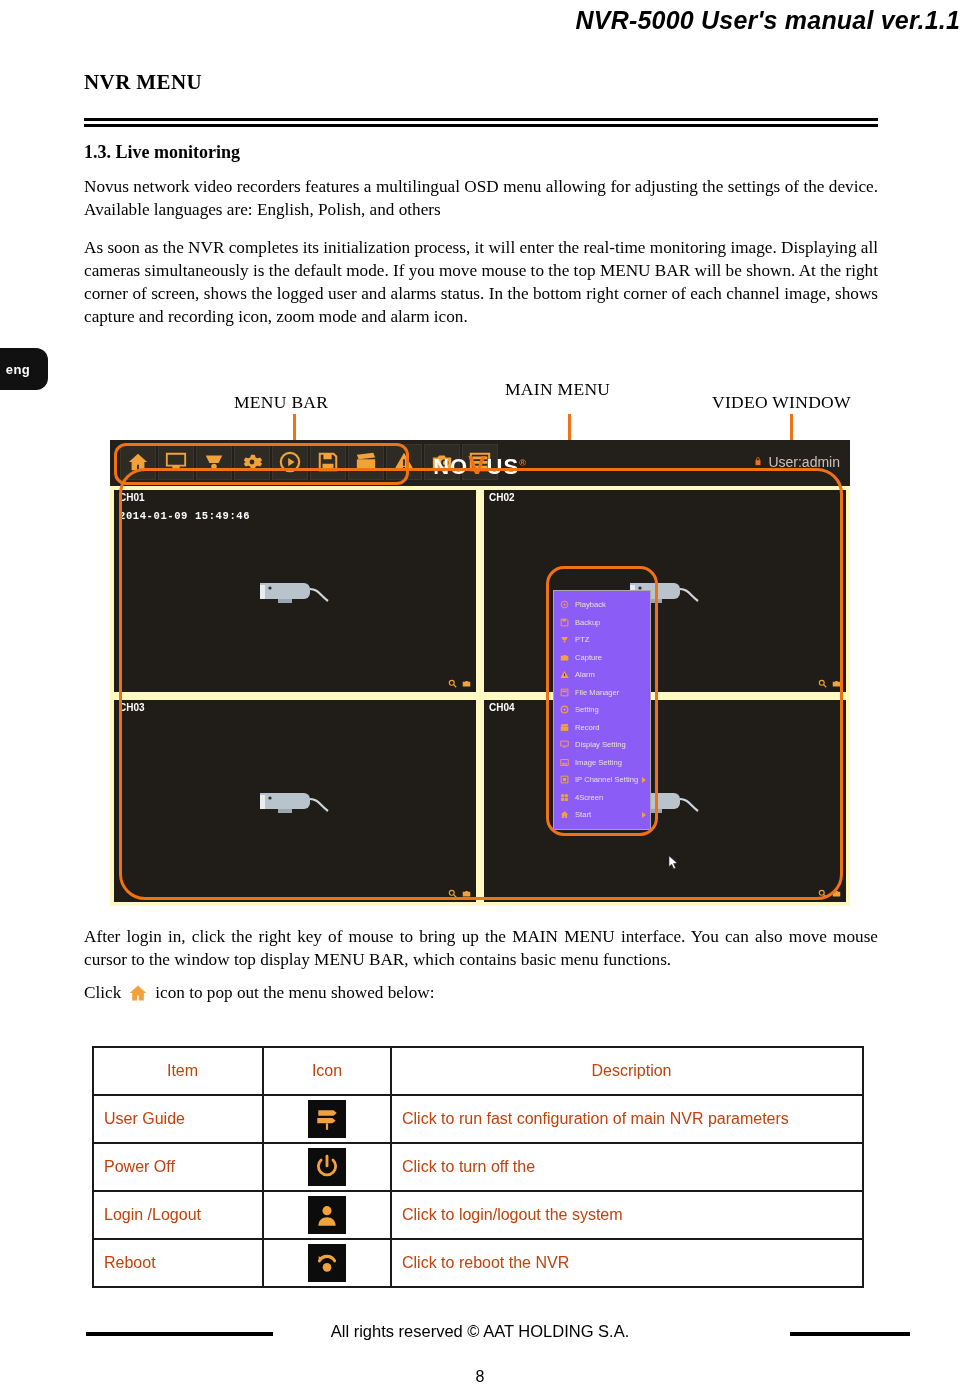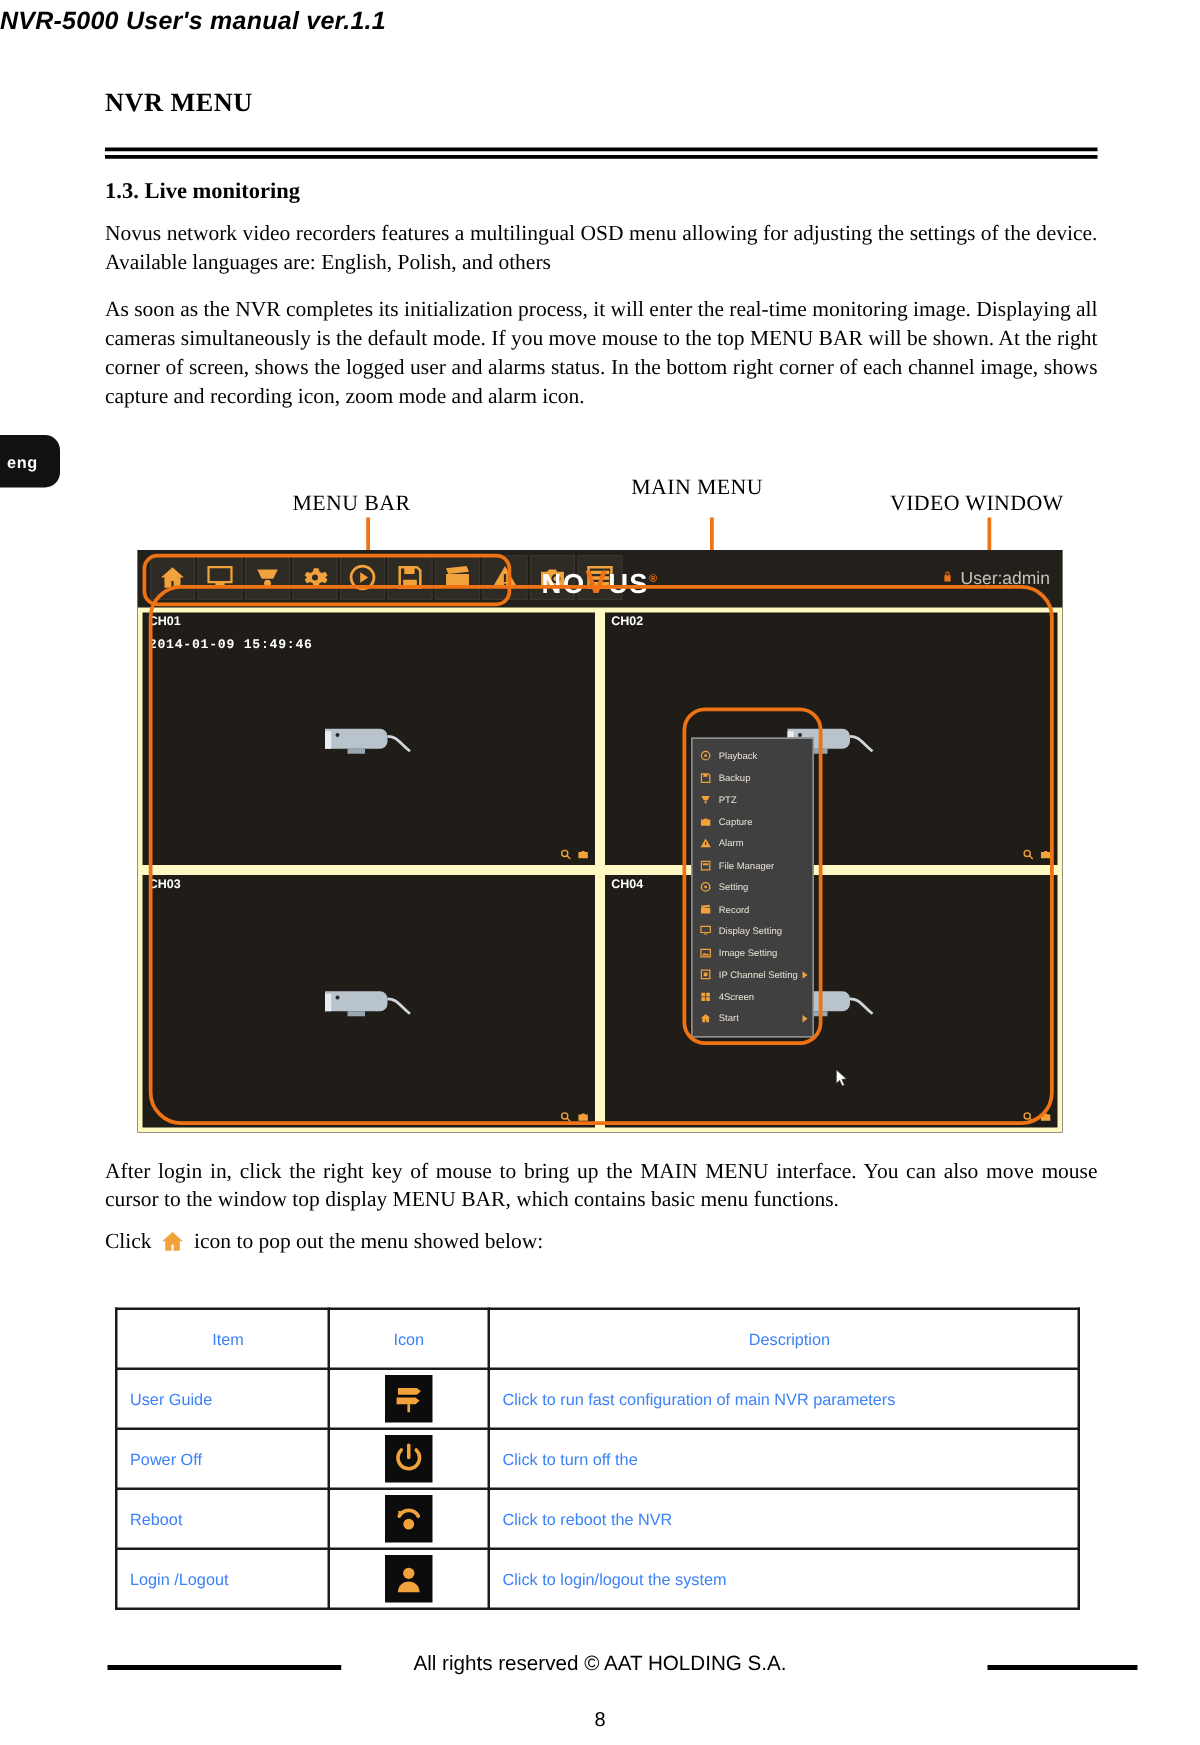--- a/index.html
+++ b/index.html
@@ -9,24 +9,24 @@
     background:#ffffff;
     font-family:"Liberation Serif", serif;
     color:#000;
     position:relative;
     overflow:hidden;
   }
 
   
   .doc-header {
     position:absolute; left:0; top:6px; width:960px;
-    text-align:left;
+    text-align:right;
     font-family:"Liberation Sans", sans-serif;
     font-style:italic; font-weight:bold;
-    font-size:20px; letter-spacing:.2px;
+    font-size:25px; letter-spacing:.2px;
   }
 
   .page-title {
     position:absolute; left:84px; top:70px;
     font-family:"Liberation Serif", serif;
     font-weight:bold; font-size:21px; letter-spacing:.4px;
   }
 
   .rule-double {
     position:absolute; left:84px; top:118px; width:794px; height:9px;
@@ -161,21 +161,21 @@
   .cell-icons {
     position:absolute; right:5px; bottom:4px;
     display:flex; gap:5px; align-items:center;
   }
   .cell-icons svg { width:9px; height:9px; }
 
   
   .mainmenu {
     position:absolute; left:553px; top:590px;
     width:98px;
-    background:#404040;
+    background:#8b5cf6;
     border:1px solid #a8a8a8;
     padding:5px 0;
     z-index:6;
     text-align:right;
   }
   .mm-item {
     display:flex; align-items:center;
     height:17.5px;
     padding:0 5px;
     color:#e8e2d6;
@@ -226,23 +226,23 @@
 
   
   .tbl {
     position:absolute; left:92px; top:1046px;
     width:772px;
     border-collapse:collapse;
     font-family:"Liberation Sans", sans-serif;
   }
   .tbl td, .tbl th {
     border:2px solid #1a1a1a;
-    font-size:13px;
+    font-size:16px;
     font-weight:normal;
-    color:#3b82f6;
+    color:#c2410c;
   }
   .tbl th { height:48px; text-align:center; }
   .tbl td { height:48px; }
   .col-item { width:170px; padding-left:10px; }
   .col-icon { width:128px; text-align:center; }
   .col-desc { padding-left:10px; }
   .ico-box {
     display:inline-flex; width:38px; height:38px;
     background:#0c0c0c;
     align-items:center; justify-content:center;
@@ -627,43 +627,43 @@
       <span class="ico-box">
         <svg viewBox="0 0 24 24">
               <path d="M12 2v9" stroke="#f2a23a" stroke-width="2.6" fill="none" stroke-linecap="round"></path>
               <path d="M6.5 5.5a8 8 0 1011 0" stroke="#f2a23a" stroke-width="2.6" fill="none" stroke-linecap="round"></path>
             </svg>
       </span>
     </td>
     <td class="col-desc">Click to turn off the</td>
   </tr>
   <tr>
+    <td class="col-item">Login /Logout</td>
+    <td class="col-icon">
+      <span class="ico-box">
+        <svg viewBox="0 0 24 24">
+              <circle cx="12" cy="8" r="4.2"></circle>
+              <path d="M4 22c0-5 3.6-8 8-8s8 3 8 8z"></path>
+            </svg>
+      </span>
+    </td>
+    <td class="col-desc">Click to login/logout the system</td>
+  </tr>
+  <tr>
     <td class="col-item">Reboot</td>
     <td class="col-icon">
       <span class="ico-box">
         <svg viewBox="0 0 24 24">
               <path d="M5 10a8 8 0 0114 0" stroke="#f2a23a" stroke-width="2.8" fill="none" stroke-linecap="round"></path>
               <path d="M5 10l-1-4 5 1z"></path>
               <circle cx="12" cy="16" r="4"></circle>
             </svg>
       </span>
     </td>
     <td class="col-desc">Click to reboot the NVR</td>
   </tr>
-  <tr>
-    <td class="col-item">Login /Logout</td>
-    <td class="col-icon">
-      <span class="ico-box">
-        <svg viewBox="0 0 24 24">
-              <circle cx="12" cy="8" r="4.2"></circle>
-              <path d="M4 22c0-5 3.6-8 8-8s8 3 8 8z"></path>
-            </svg>
-      </span>
-    </td>
-    <td class="col-desc">Click to login/logout the system</td>
-  </tr>
 </tbody>
   </table>
 
 <div class="footer-rule-l"></div>
 <div class="footer-rule-r"></div>
 <div class="footer-text">All rights reserved © AAT HOLDING S.A.</div>
 <div class="page-num">8</div>
 
 </body></html>

